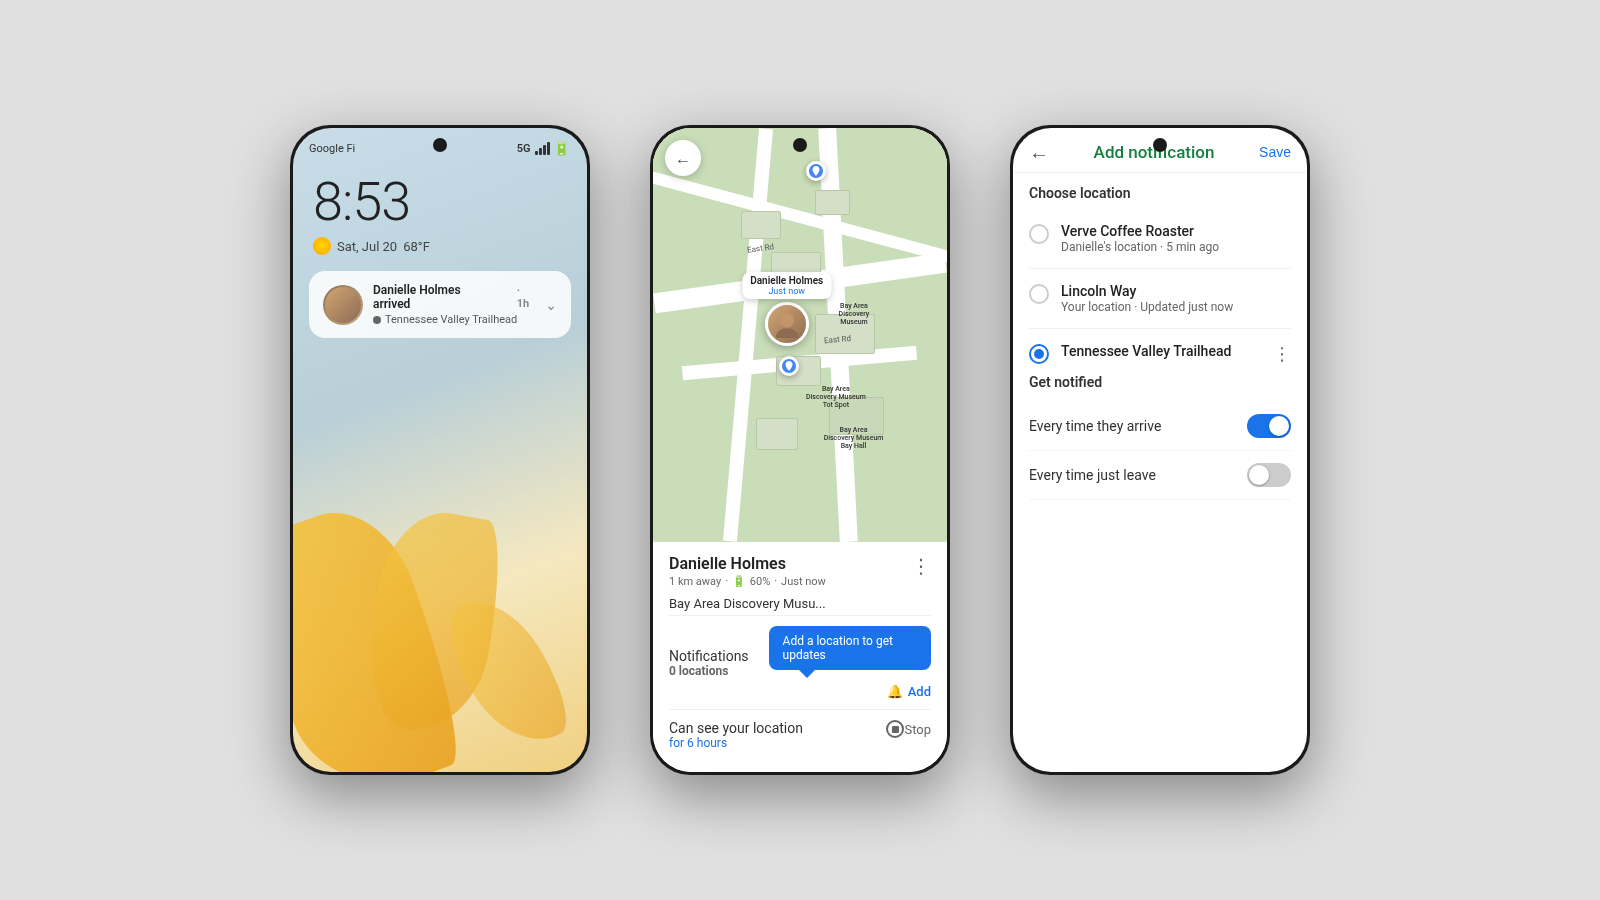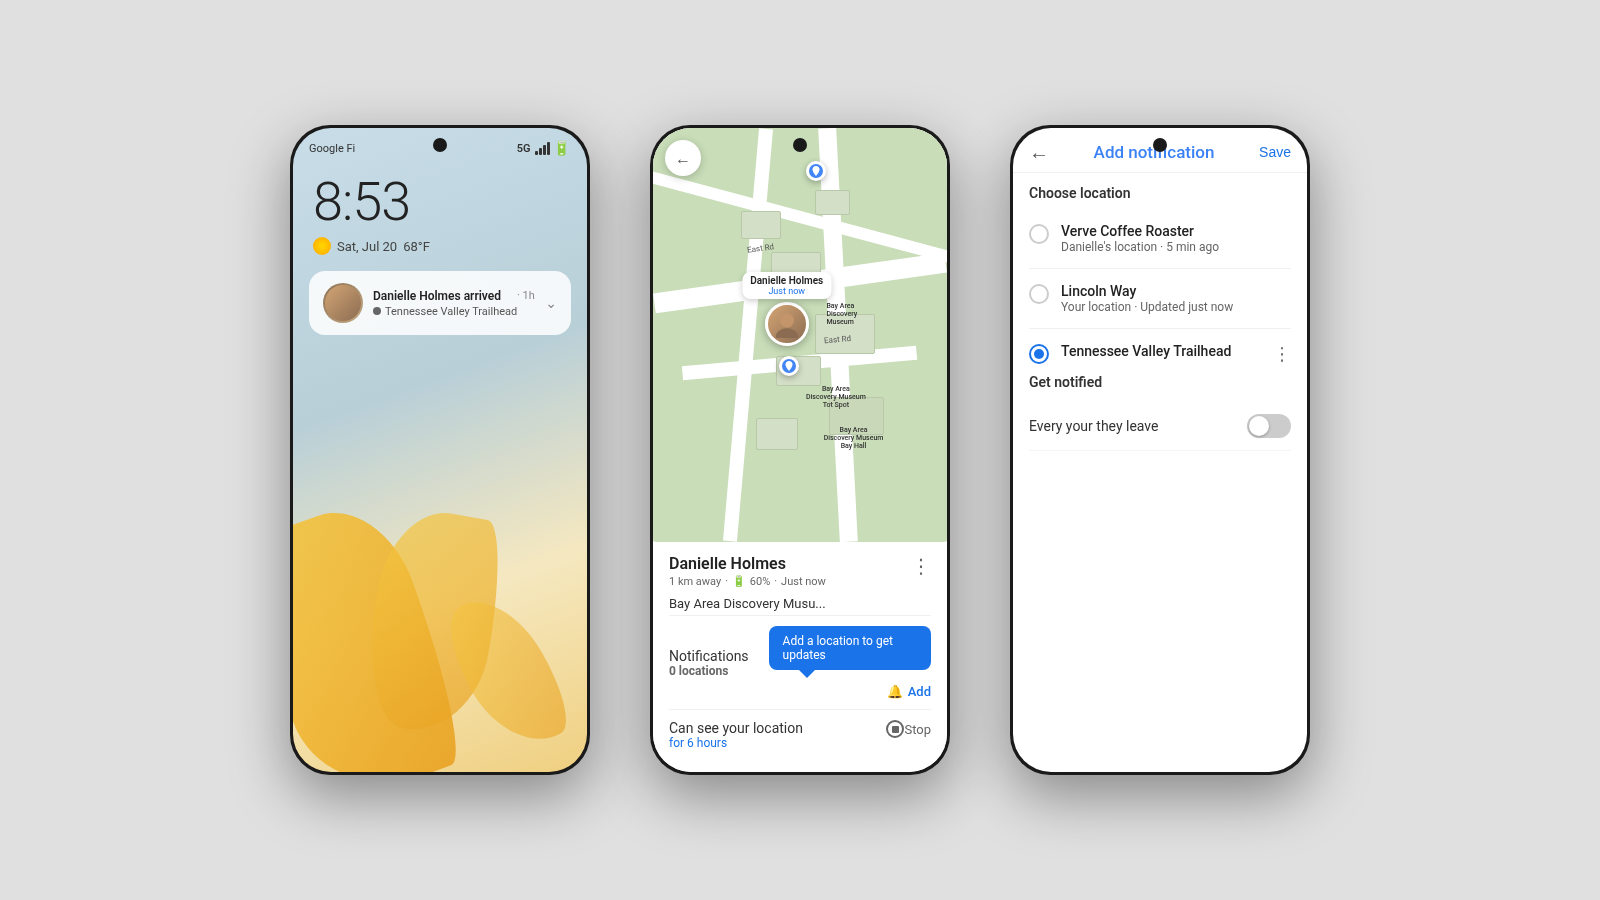--- a/index.html
+++ b/index.html
@@ -134,21 +134,21 @@
       font-size: 12px;
       font-weight: 600;
       color: #222;
       display: flex;
       align-items: center;
       gap: 16px;
     }
     .notif-time {
       font-size: 11px;
       color: #888;
-      font-weight: 400;
+      font-weight: 700;
     }
     .notif-body {
       font-size: 11px;
       color: #555;
       margin-top: 2px;
       display: flex;
       align-items: center;
       gap: 4px;
     }
     .location-dot {
@@ -424,21 +424,21 @@
       border-bottom: 1px solid #f0f0f0;
     }
     .back-arrow {
       font-size: 20px;
       color: #555;
       cursor: pointer;
     }
     .header-title {
       font-size: 17px;
       font-weight: 500;
-      color: #3b82f6;
+      color: #15803d;
     }
     .save-btn {
       color: #1a73e8;
       font-size: 14px;
       font-weight: 500;
       background: none;
       border: none;
       cursor: pointer;
     }
     .phone3-body {
@@ -642,21 +642,21 @@
         <div class="map-building" style="top:30%;left:40%;width:50px;height:35px;"></div>
         <div class="map-building" style="top:45%;left:55%;width:60px;height:40px;"></div>
         <div class="map-building" style="top:55%;left:42%;width:45px;height:30px;"></div>
         <div class="map-building" style="top:15%;left:55%;width:35px;height:25px;"></div>
         <div class="map-building" style="top:20%;left:30%;width:40px;height:28px;"></div>
         <div class="map-building" style="top:65%;left:60%;width:55px;height:38px;background:#c8d8b8;"></div>
         <div class="map-building" style="top:70%;left:35%;width:42px;height:32px;"></div>
 
         <div style="position:absolute;top:28%;left:32%;font-size:8px;color:#555;transform:rotate(-8deg);white-space:nowrap;">East Rd</div>
         <div style="position:absolute;top:50%;left:58%;font-size:8px;color:#555;transform:rotate(-5deg);white-space:nowrap;">East Rd</div>
-        <div style="position:absolute;top:42%;left:59%;font-size:7px;color:#333;font-weight:500;text-align:left;width:55px;">Bay Area Discovery Museum</div>
+        <div style="position:absolute;top:42%;left:59%;font-size:7px;color:#333;font-weight:500;text-align:center;width:55px;">Bay Area Discovery Museum</div>
         <div style="position:absolute;top:62%;left:52%;font-size:7px;color:#333;font-weight:500;text-align:center;width:60px;">Bay Area Discovery Museum Tot Spot</div>
         <div style="position:absolute;top:72%;left:58%;font-size:7px;color:#333;font-weight:500;text-align:center;width:60px;">Bay Area Discovery Museum Bay Hall</div>
 
         <div class="pin-blue" style="top:8%;left:52%;">
           <svg viewBox="0 0 10 10">
               <path d="M5 0C3 0 1.5 1.5 1.5 3.5c0 2.5 3.5 6.5 3.5 6.5s3.5-4 3.5-6.5C8.5 1.5 7 0 5 0z"></path>
             </svg>
         </div>
         <div class="pin-blue" style="top:55%;left:43%;">
           <svg viewBox="0 0 10 10">
@@ -769,23 +769,29 @@
           <div class="radio-btn selected"></div>
           <div class="location-option-content">
             <div class="location-option-name">Tennessee Valley Trailhead</div>
           </div>
           <span class="option-more">⋮</span>
         </div>
 
         <div class="get-notified-section">
           <div class="section-title">Get notified</div>
 
-
           <div class="toggle-row">
-            <span class="toggle-label">Every your they leave</span>
+            <span class="toggle-label">Every time they arrive</span>
+            <div class="toggle on">
+              <div class="toggle-thumb"></div>
+            </div>
+          </div>
+
+          <div class="toggle-row">
+            <span class="toggle-label">Every time just leave</span>
             <div class="toggle off">
               <div class="toggle-thumb"></div>
             </div>
           </div>
         </div>
       </div>
     </div>
   </div>
 </div>
 

